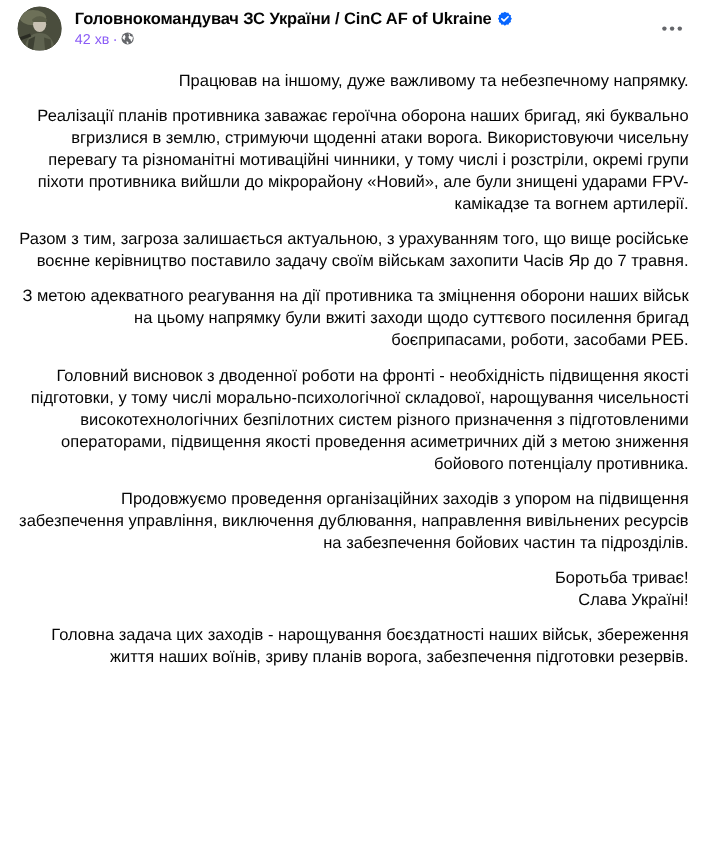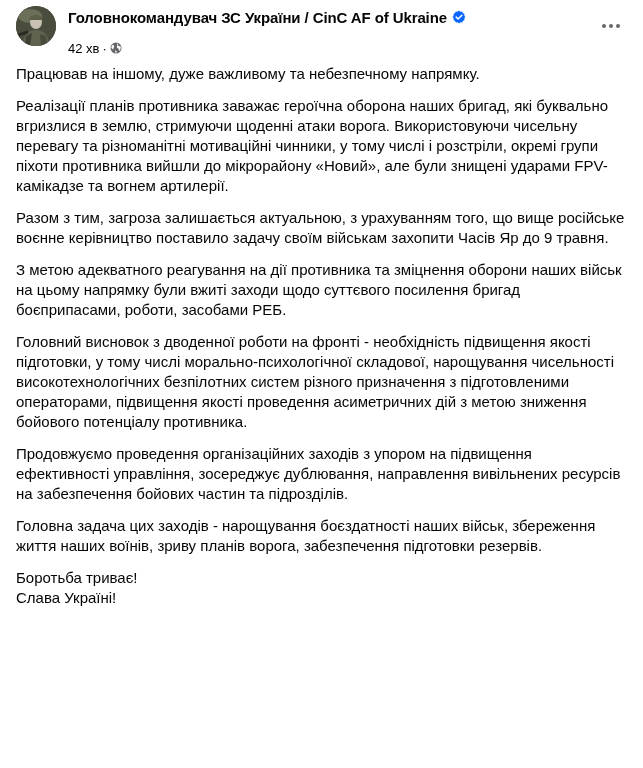--- a/index.html
+++ b/index.html
@@ -54,23 +54,23 @@
     }
     .verified {
       display: inline-block;
       width: 14px;
       height: 14px;
       margin-left: 5px;
     }
     .meta-row {
       display: flex;
       align-items: center;
-      margin-top: 13px;
+      margin-top: 0;
       font-size: 13px;
-      color: #000000;
+      color: #8b5cf6;
       height: 16px;
     }
     .meta-time { cursor: pointer; }
     .meta-dot { margin: 0 3px; }
     .globe { width: 12px; height: 12px; display: inline-block; }
     .more-button {
       position: absolute;
       right: 18px;
       top: 10px;
       width: 28px;
@@ -89,20 +89,21 @@
       margin: 0 1.5px;
     }
     .post-body {
       position: absolute;
       left: 16px;
       top: 64px;
       width: 610px;
       font-size: 15px;
       line-height: 20px;
       color: #050505;
+      text-align: right;
     }
     .post-body p {
       margin: 0 0 12px 0;
       white-space: pre-line;
     }
   </style>
 </head>
 <body>
 
 <div class="header">
@@ -144,20 +145,20 @@
   <div class="more-button">
     <span></span>
     <span></span>
     <span></span>
   </div>
 </div>
 
 <div class="post-body">
   <p>Працював на іншому, дуже важливому та небезпечному напрямку.</p>
   <p>Реалізації планів противника заважає героїчна оборона наших бригад, які буквально вгризлися в землю, стримуючи щоденні атаки ворога. Використовуючи чисельну перевагу та різноманітні мотиваційні чинники, у тому числі і розстріли, окремі групи піхоти противника вийшли до мікрорайону «Новий», але були знищені ударами FPV-камікадзе та вогнем артилерії.</p>
-  <p>Разом з тим,  загроза залишається актуальною, з урахуванням того, що вище російське воєнне керівництво поставило задачу своїм військам захопити Часів Яр до 9 травня.</p>
+  <p>Разом з тим,  загроза залишається актуальною, з урахуванням того, що вище російське воєнне керівництво поставило задачу своїм військам захопити Часів Яр до 7 травня.</p>
   <p>З метою адекватного реагування на дії противника та зміцнення оборони наших військ на цьому напрямку були вжиті заходи щодо суттєвого посилення бригад боєприпасами, роботи, засобами РЕБ.</p>
   <p>Головний висновок з дводенної роботи на фронті - необхідність підвищення якості підготовки, у тому числі морально-психологічної складової, нарощування чисельності високотехнологічних безпілотних систем різного призначення з підготовленими операторами, підвищення якості проведення асиметричних дій з метою зниження бойового потенціалу противника.</p>
-  <p>Продовжуємо проведення організаційних заходів з упором на підвищення ефективності управління, зосереджує дублювання, направлення вивільнених ресурсів на забезпечення бойових частин та підрозділів.</p>
-  <p>Головна задача цих заходів - нарощування боєздатності наших військ, збереження життя наших воїнів, зриву планів ворога, забезпечення підготовки резервів.</p>
+  <p>Продовжуємо проведення організаційних заходів з упором на підвищення забезпечення управління, виключення дублювання, направлення вивільнених ресурсів на забезпечення бойових частин та підрозділів.</p>
   <p>Боротьба триває!
 Слава Україні!</p>
+  <p>Головна задача цих заходів - нарощування боєздатності наших військ, збереження життя наших воїнів, зриву планів ворога, забезпечення підготовки резервів.</p>
 </div>
 
 </body></html>

